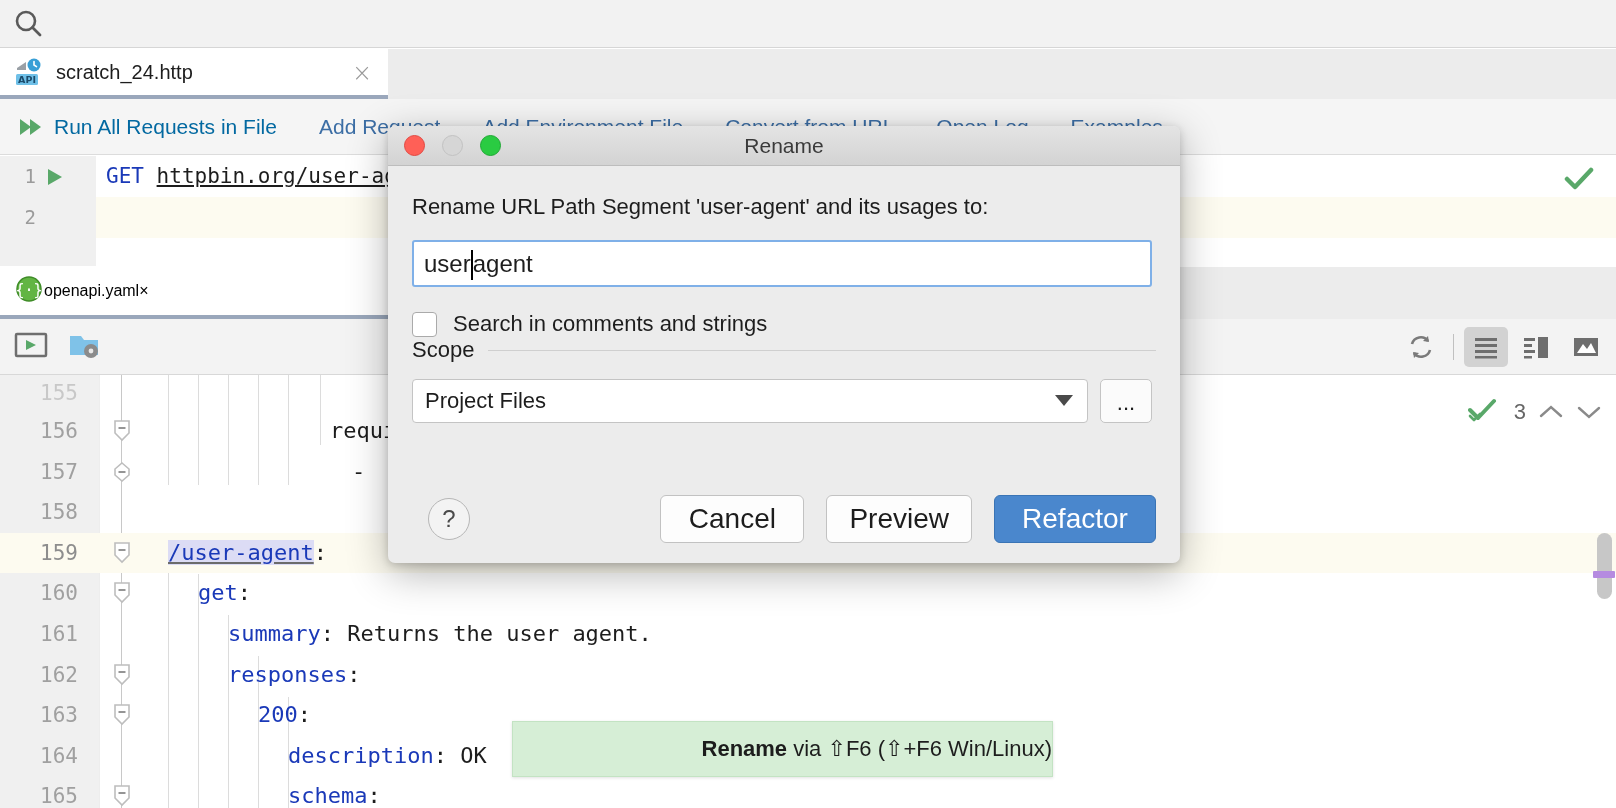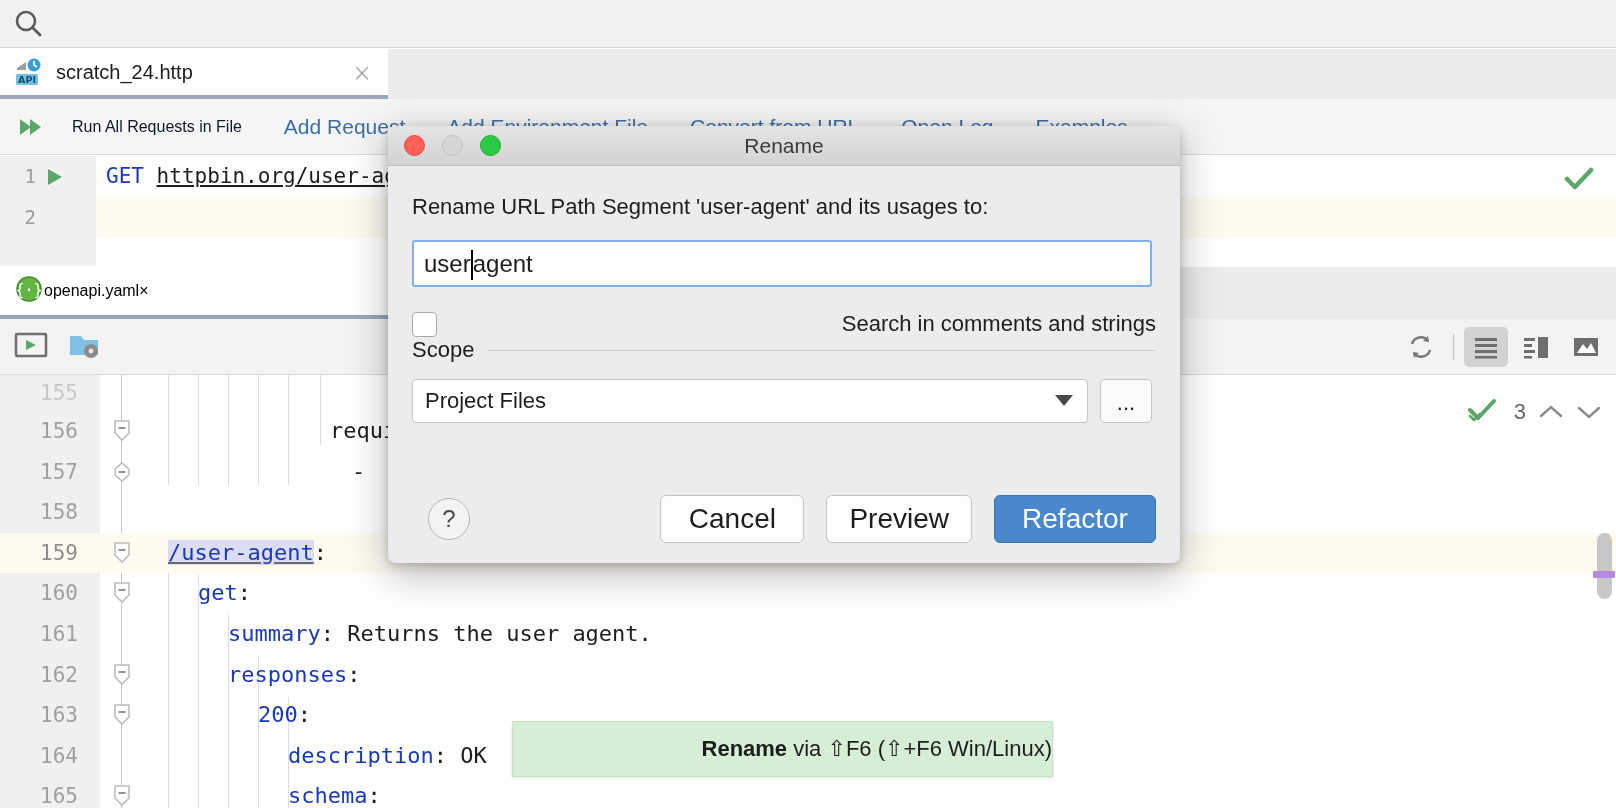--- a/index.html
+++ b/index.html
@@ -40,21 +40,21 @@
     font-family: "DejaVu Sans", sans-serif; font-weight: 300;
   }
 
   
   .httptoolbar {
     position: absolute; left: 0; top: 99px; width: 1616px; height: 56px;
     background: #f5f5f5; border-bottom: 1px solid #dcdcdc;
     display: flex; align-items: center; padding-left: 18px; gap: 0px;
   }
   .runall { display: flex; align-items: center; gap: 10px; }
-  .runall .lbl { font-size: 16px; color: #0f172a; margin-left: 18px; }
+  .runall .lbl { font-size: 21px; color: #0369a1; }
   .tbl-link { font-size: 21px; color: #3c6ea5; margin-left: 42px; white-space: nowrap; }
 
   
   .httpeditor {
     position: absolute; left: 0; top: 156px; width: 1616px; height: 110px;
     background: #ffffff; overflow: hidden;
   }
   .he-gutter {
     position: absolute; left: 0; top: 0; width: 96px; height: 110px;
     background: #f0f0f0;
@@ -202,21 +202,21 @@
     margin-top: 20px; width: 740px; height: 47px;
     background: #ffffff; border: 2px solid #7fb0e8; border-radius: 3px;
     display: flex; align-items: center; padding-left: 10px;
     font-family: "Liberation Sans", sans-serif; font-size: 24px; color: #1d1d1d;
     position: relative;
   }
   .caret {
     display: inline-block; width: 2px; height: 30px; background: #000;
     position: relative; top: 1px;
   }
-  .dlg-check { margin-top: 24px; display: flex; align-items: center; gap: 16px; justify-content: space-between; }
+  .dlg-check { margin-top: 24px; display: flex; align-items: center; gap: 16px; }
   .cbox { width: 25px; height: 25px; background: #fff; border: 1px solid #aaa; border-radius: 4px; }
   .dlg-check .clbl { font-size: 22px; color: #1d1d1d; }
 
   .dlg-scope-head { display: flex; align-items: center; gap: 14px; }
   .dlg-scope-head .slbl { font-size: 22px; color: #1d1d1d; }
   .dlg-scope-head .sline { flex: 1; height: 1px; background: #cfcfcf; }
 
   .dlg-scope-row { margin-top: 16px; display: flex; align-items: center; gap: 12px; }
   .combo {
     width: 676px; height: 44px; background: #ffffff;

